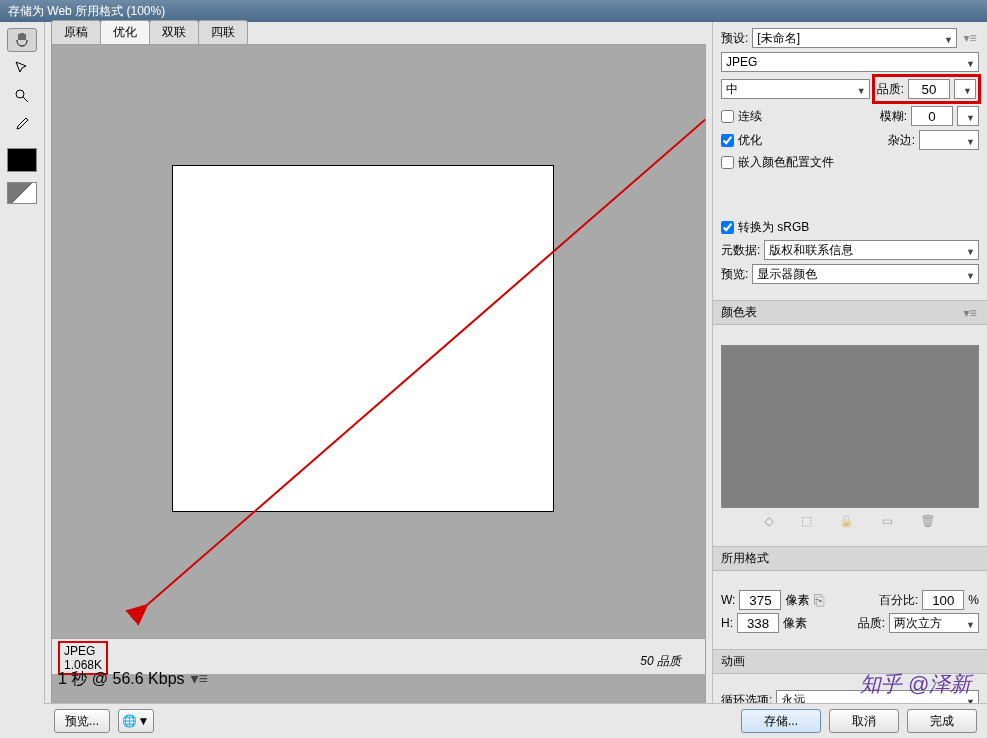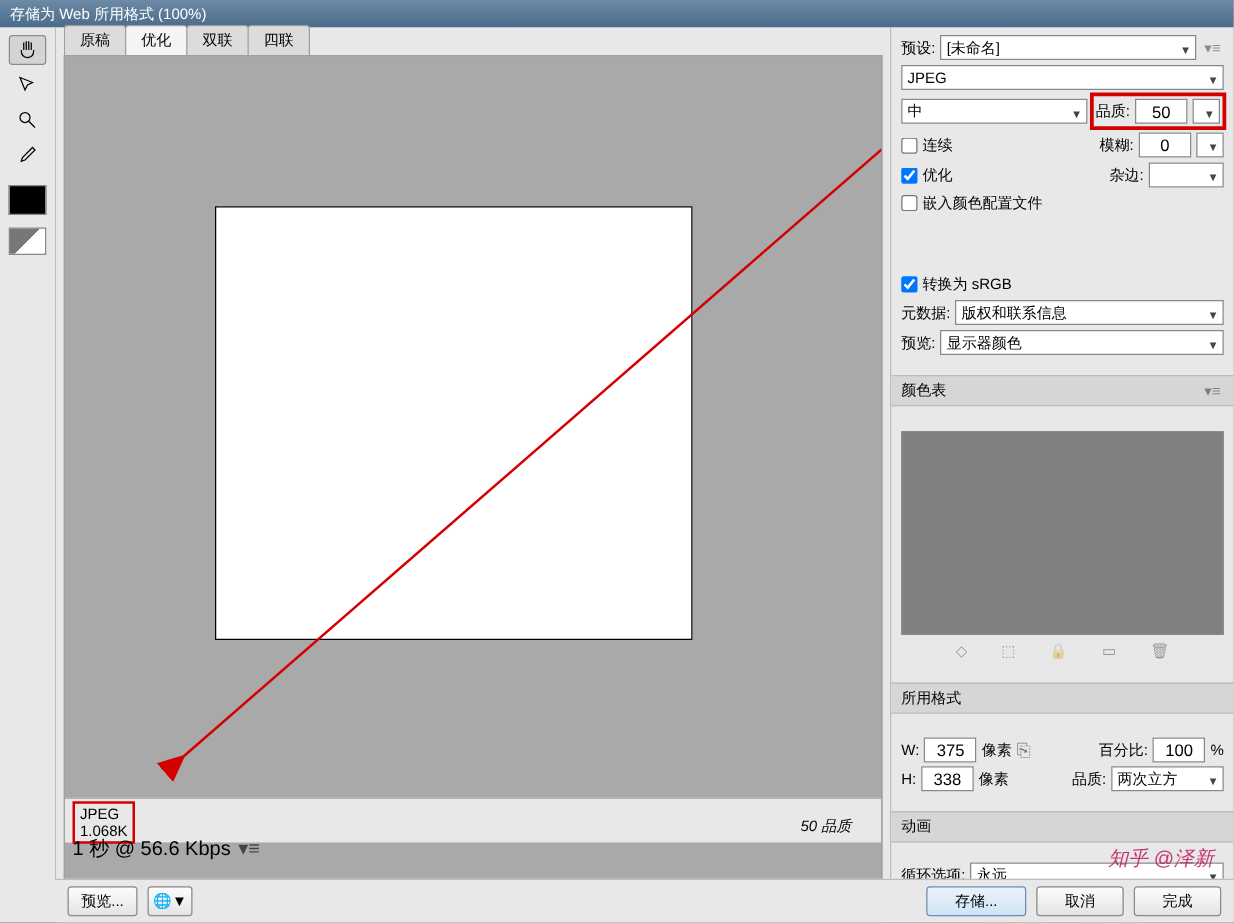--- a/index.html
+++ b/index.html
@@ -53,21 +53,21 @@
   .navbtn{width:20px;height:18px;border:1px solid #aaa;background:#f0f0f0;display:flex;align-items:center;justify-content:center;font-size:10px;opacity:.4;}
 
   
   .bottom{position:absolute;left:44px;right:0;bottom:0;height:34px;background:#e8e8e8;border-top:1px solid #bdbdbd;display:flex;align-items:center;padding:0 10px;gap:8px;}
   .btn{height:22px;border:1px solid #8a8a8a;background:linear-gradient(#fdfdfd,#e4e4e4);border-radius:3px;padding:0 22px;font-size:12px;cursor:pointer;display:flex;align-items:center;}
   .btn.primary{background:linear-gradient(#eaf3fb,#cfe4f5);border-color:#6a8fb5;}
   .spacer{flex:1;}
   .preview-btn{padding:0 10px;}
   .globe-btn{width:34px;padding:0;justify-content:center;}
 
-  .watermark{position:absolute;right:16px;bottom:40px;color:#be185d;font-size:16px;font-style:italic;opacity:.85;pointer-events:none;}
+  .watermark{position:absolute;right:16px;bottom:40px;color:#4c1d95;font-size:21px;font-style:italic;opacity:.85;pointer-events:none;}
 
   
   .arrow-svg{position:absolute;left:0;top:0;pointer-events:none;}
   .menu-dots{width:18px;text-align:center;opacity:.4;cursor:pointer;}
 </style>
 </head>
 <body>
 
 <div class="window">
   <div class="titlebar">存储为 Web 所用格式 (100%)</div>

